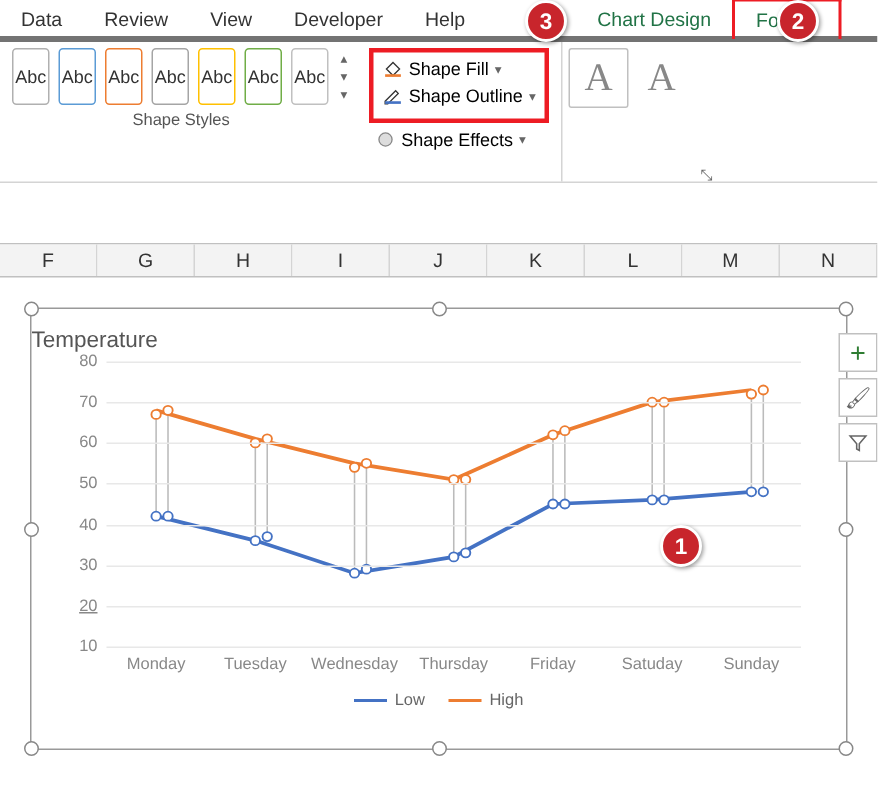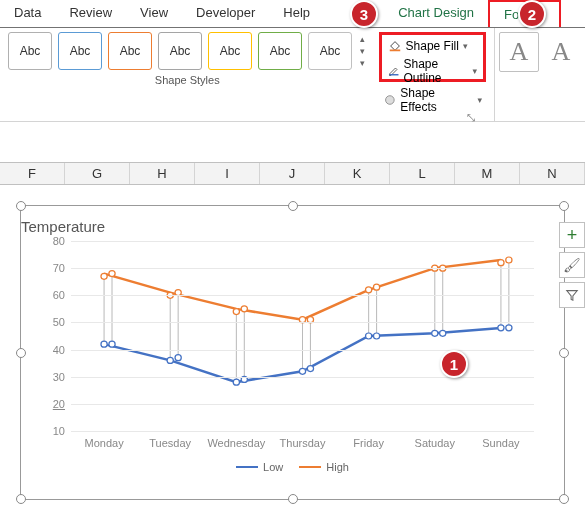--- a/index.html
+++ b/index.html
@@ -1,24 +1,24 @@
 <!DOCTYPE html>
 <html><head>
 <meta charset="utf-8">
 <style>
 *{margin:0;padding:0;box-sizing:border-box;font-family:'Segoe UI',Arial,sans-serif}
 body{background:#fff;width:585px;height:524px;overflow:hidden;position:relative}
-.tabs{display:flex;border-bottom:1px solid #737373;height:28px;align-items:flex-start;font-size:13px}
+.tabs{display:flex;border-bottom:4px solid #737373;height:28px;align-items:center;font-size:13px}
 .tab{padding:5px 14px;color:#333;cursor:pointer}
 .tab.green{color:#217346}
 .tab.active{border:2px solid #ed1c24;border-bottom:none;color:#217346;font-weight:400}
 .ribbon{display:flex;height:94px;border-bottom:1px solid #d4d4d4;background:#fff}
 .styles-grp{display:flex;flex-direction:column;align-items:center;padding:4px 8px 0}
 .style-row{display:flex;gap:6px}
-.style-box{width:44px;height:38px;border:1px solid #c0c0c0;border-radius:3px;display:flex;align-items:center;justify-content:center;font-size:12px;color:#333;background:#fff}
+.style-box{width:25px;height:38px;border:1px solid #c0c0c0;border-radius:3px;display:flex;align-items:center;justify-content:center;font-size:12px;color:#333;background:#fff}
 .sb1{border-color:#b0b0b0}
 .sb2{border-color:#5b9bd5}
 .sb3{border-color:#ed7d31}
 .sb4{border-color:#a5a5a5}
 .sb5{border-color:#ffc000}
 .sb6{border-color:#70ad47}
 .fill-grp{border:3px solid #ed1c24;padding:2px 4px;margin-top:2px;height:50px}
 .fill-row{display:flex;align-items:center;gap:4px;padding:2px;font-size:12px}
 .fill-row svg{width:14px;height:14px}
 .effects-row{display:flex;align-items:center;gap:4px;padding:2px 4px;font-size:12px;margin-top:2px}

